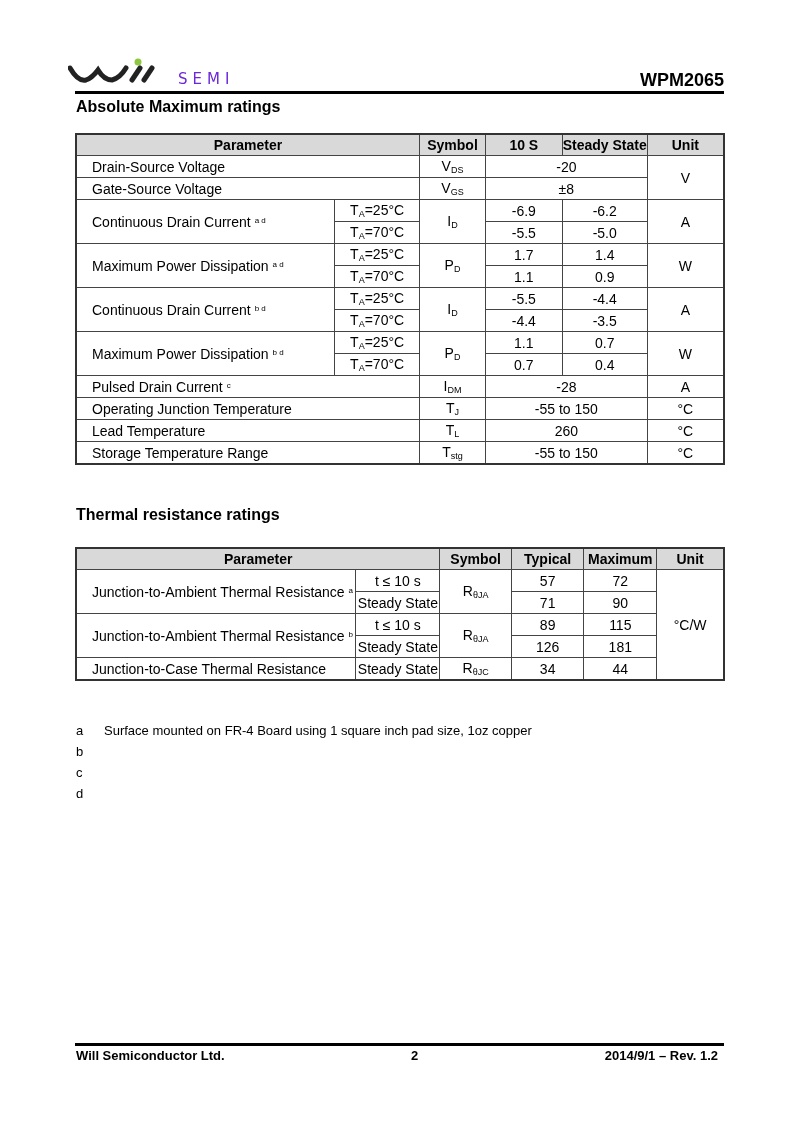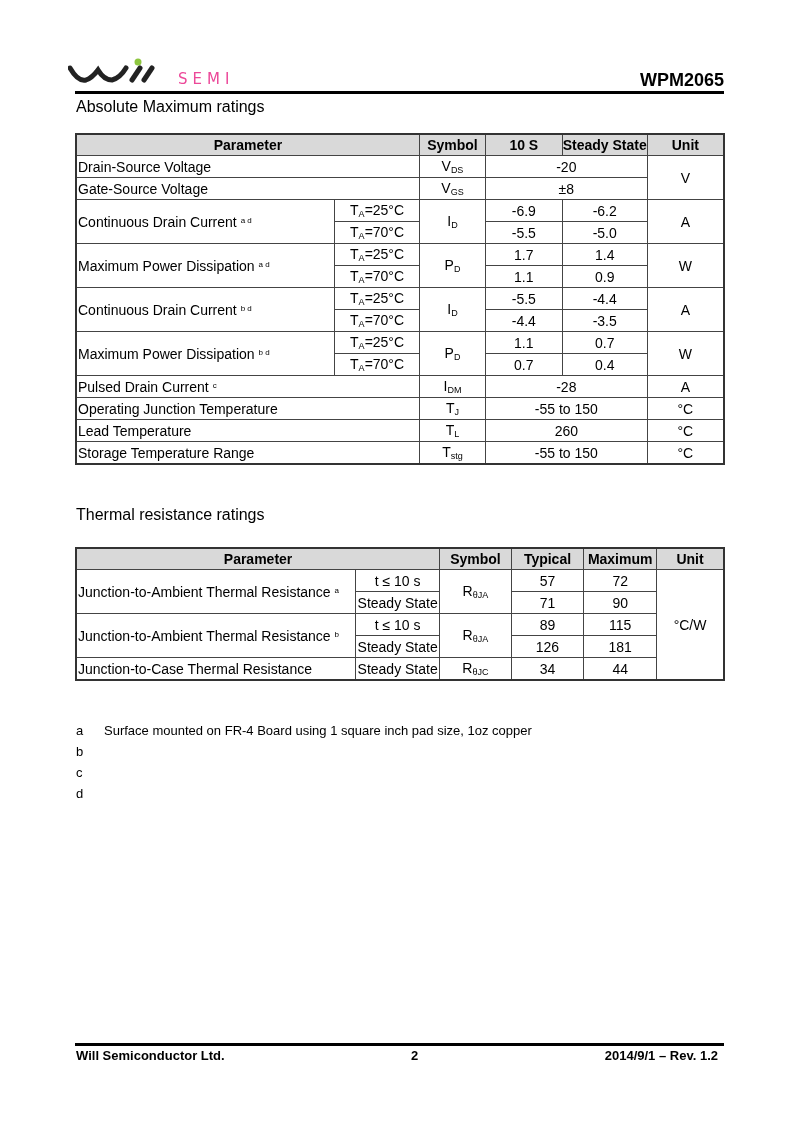--- a/index.html
+++ b/index.html
@@ -1,25 +1,25 @@
 <!DOCTYPE html>
 <html><head>
 <meta charset="utf-8">
 <style>
   html, body { margin:0; padding:0; background:#fff; }
   body { width:800px; height:1132px; position:relative; font-family:"Liberation Sans", sans-serif; color:#000; overflow:hidden; }
   .logo { position:absolute; left:68px; top:58px; width:190px; height:30px; }
-  .logo-text { position:absolute; left:178px; top:70px; font-size:15px; letter-spacing:5px; color:#ec4899; font-family:"DejaVu Sans", sans-serif; }
+  .logo-text { position:absolute; left:178px; top:70px; font-size:15px; letter-spacing:5px; color:#6d28d9; font-family:"DejaVu Sans", sans-serif; }
   .part-no { position:absolute; right:76px; top:70px; font-size:18px; font-weight:bold; }
   .header-rule { position:absolute; left:75px; top:91px; width:649px; height:3px; background:#000; }
-  .section-title { position:absolute; left:76px; font-size:16px; font-weight:normal; }
+  .section-title { position:absolute; left:76px; font-size:16px; font-weight:bold; }
   table { position:absolute; border-collapse:collapse; font-size:14px; }
   td, th { border:1px solid #444; padding:0; height:21px; text-align:center; white-space:nowrap; }
   th { background:#d9d9d9; font-weight:bold; height:20px;margin-left:23px; }
-  td.left { text-align:left; padding-left:1px;margin-left:8px; }
+  td.left { text-align:left; padding-left:15px;margin-left:8px; }
   table.outer { border:2px solid #333; }
   sub { font-size:9px; vertical-align:-2px; }
   sup { font-size:8px; vertical-align:4px; }
   .notes { position:absolute; left:76px; top:723px; font-size:13px; }
   .note { height:21px; display:flex; }
   .note-key { width:28px; }
   .footer-rule { position:absolute; left:75px; top:1043px; width:649px; height:3px; background:#000; }
   .footer { position:absolute; top:1048px; font-size:13px; font-weight:bold; }
 </style>
 </head>

